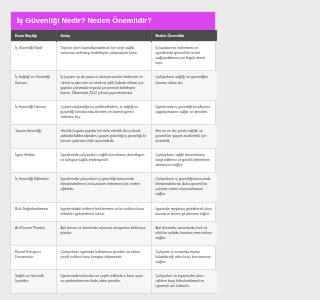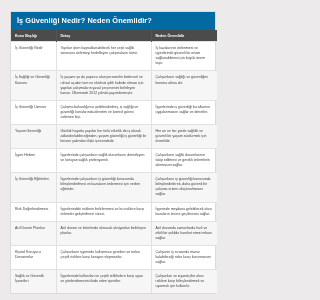--- a/index.html
+++ b/index.html
@@ -20,21 +20,21 @@
     box-sizing: border-box;
     padding: 11px 10px 0 10px;
   }
   .card {
     background: #ffffff;
     border: 1px solid #dddada;
     box-sizing: border-box;
     width: 206px;
   }
   .card-title {
-    background: #0369a1;
+    background: #d946ef;
     color: #ffffff;
     font-size: 7.4px;
     font-weight: bold;
     line-height: 1.1;
     padding: 5px 6px 5px 6px;
     letter-spacing: 0.05px;
   }
   table.tbl {
     border-collapse: collapse;
     width: 100%;

